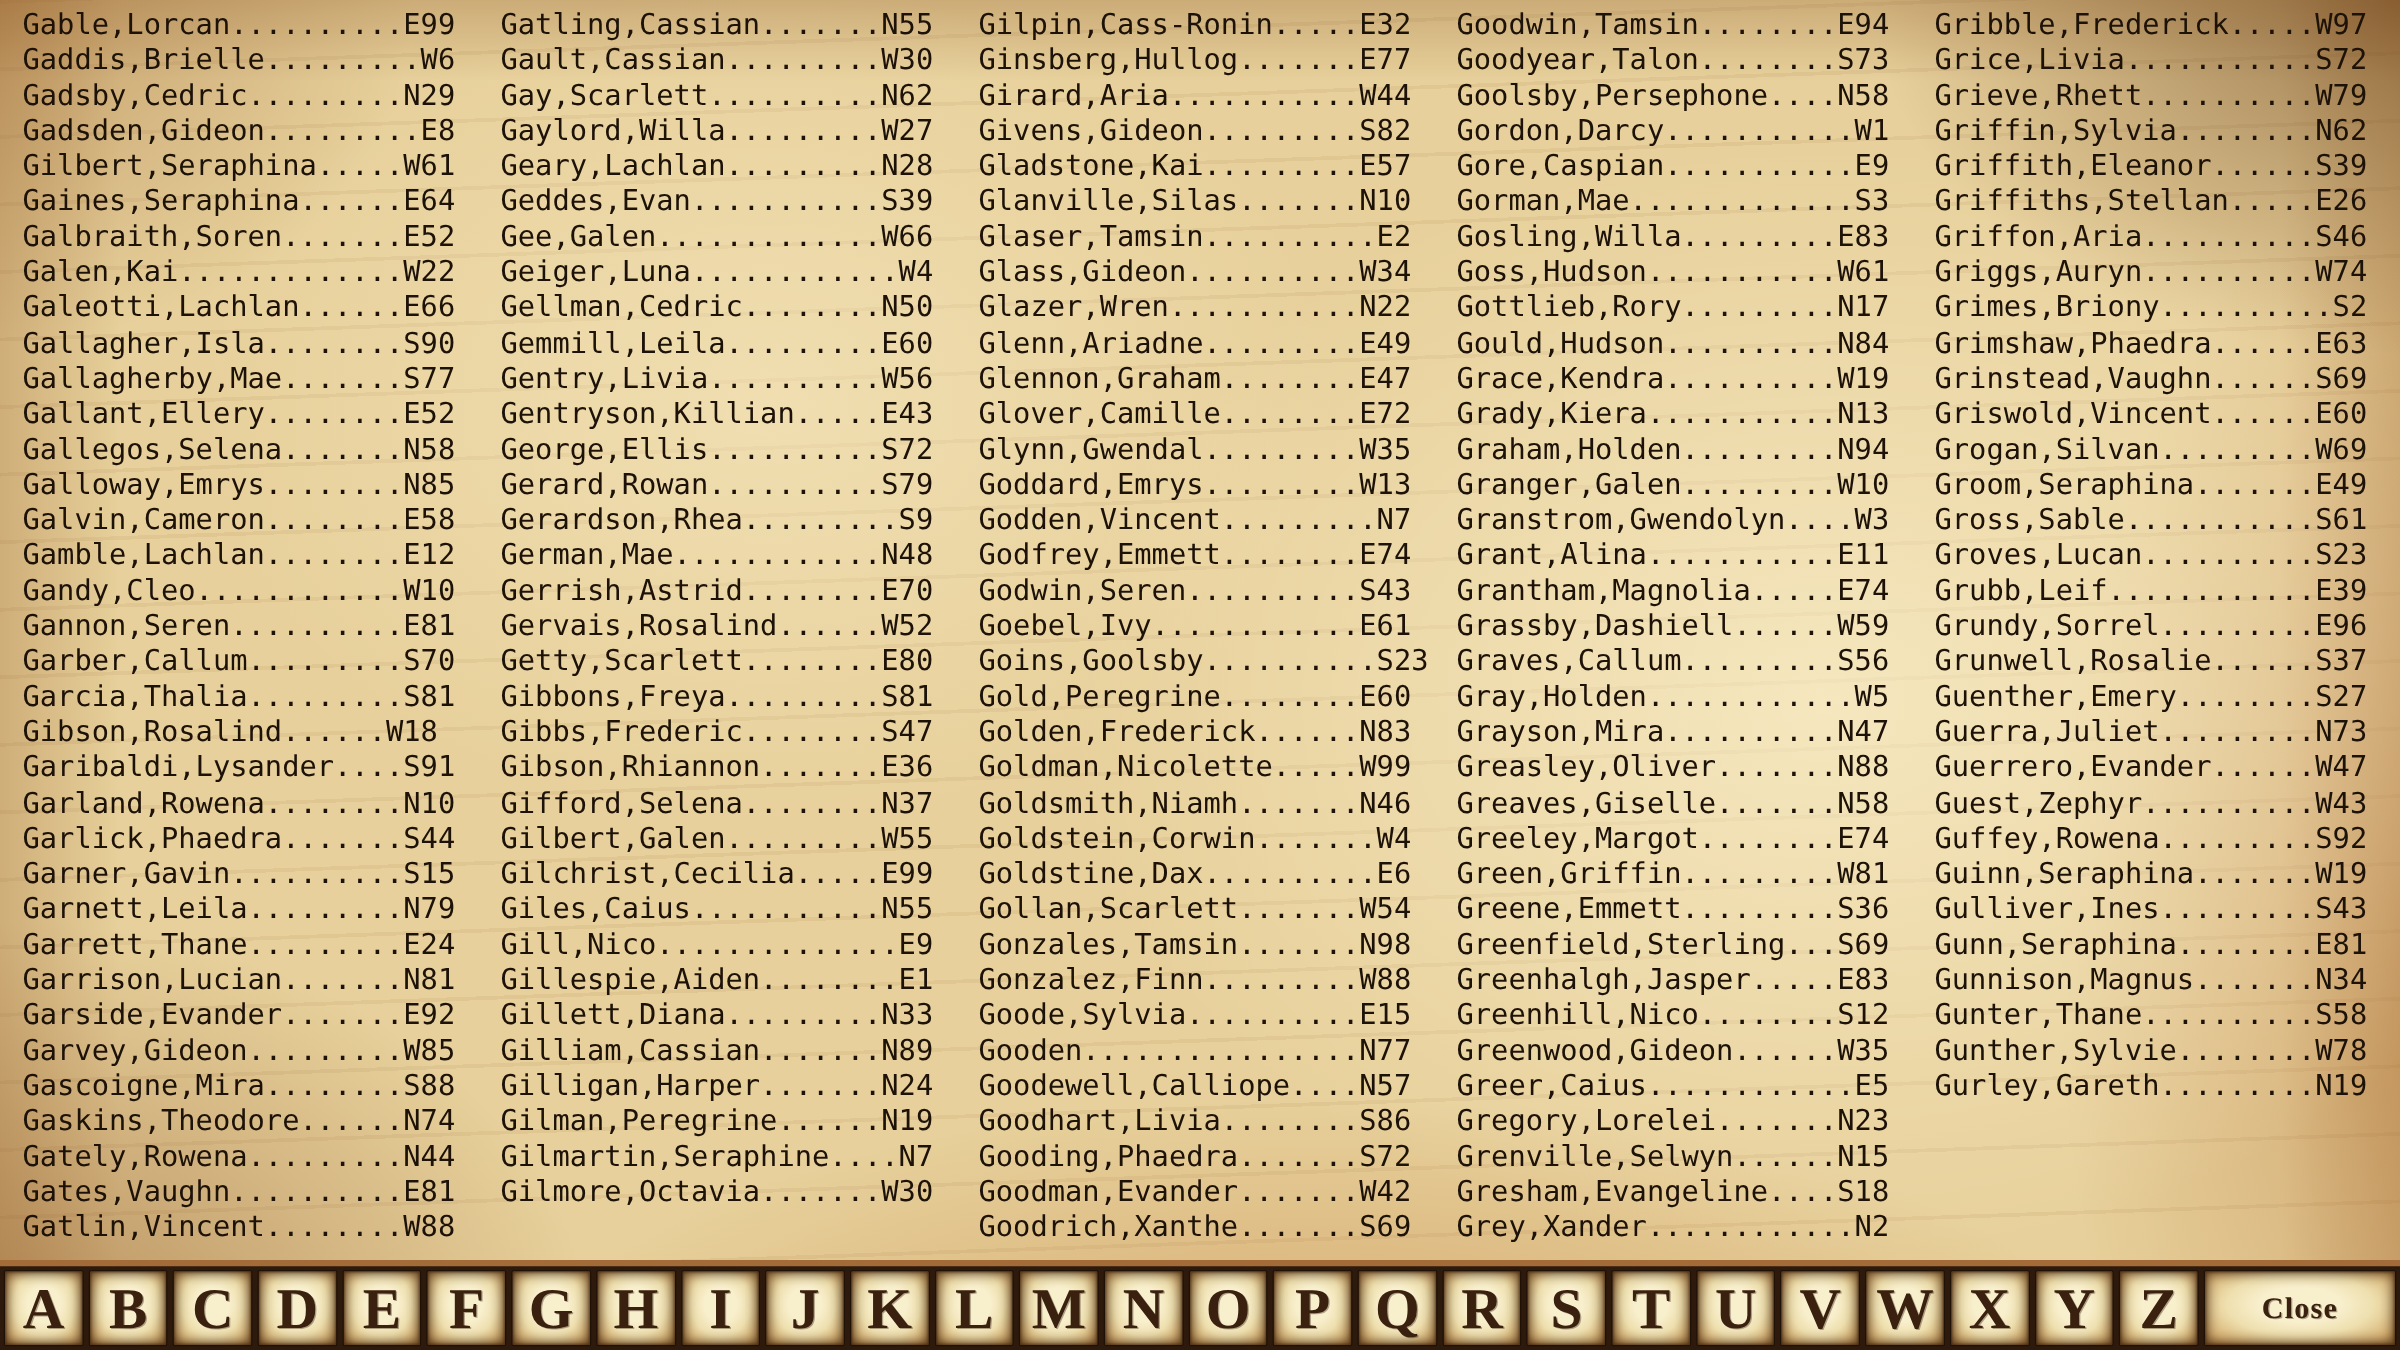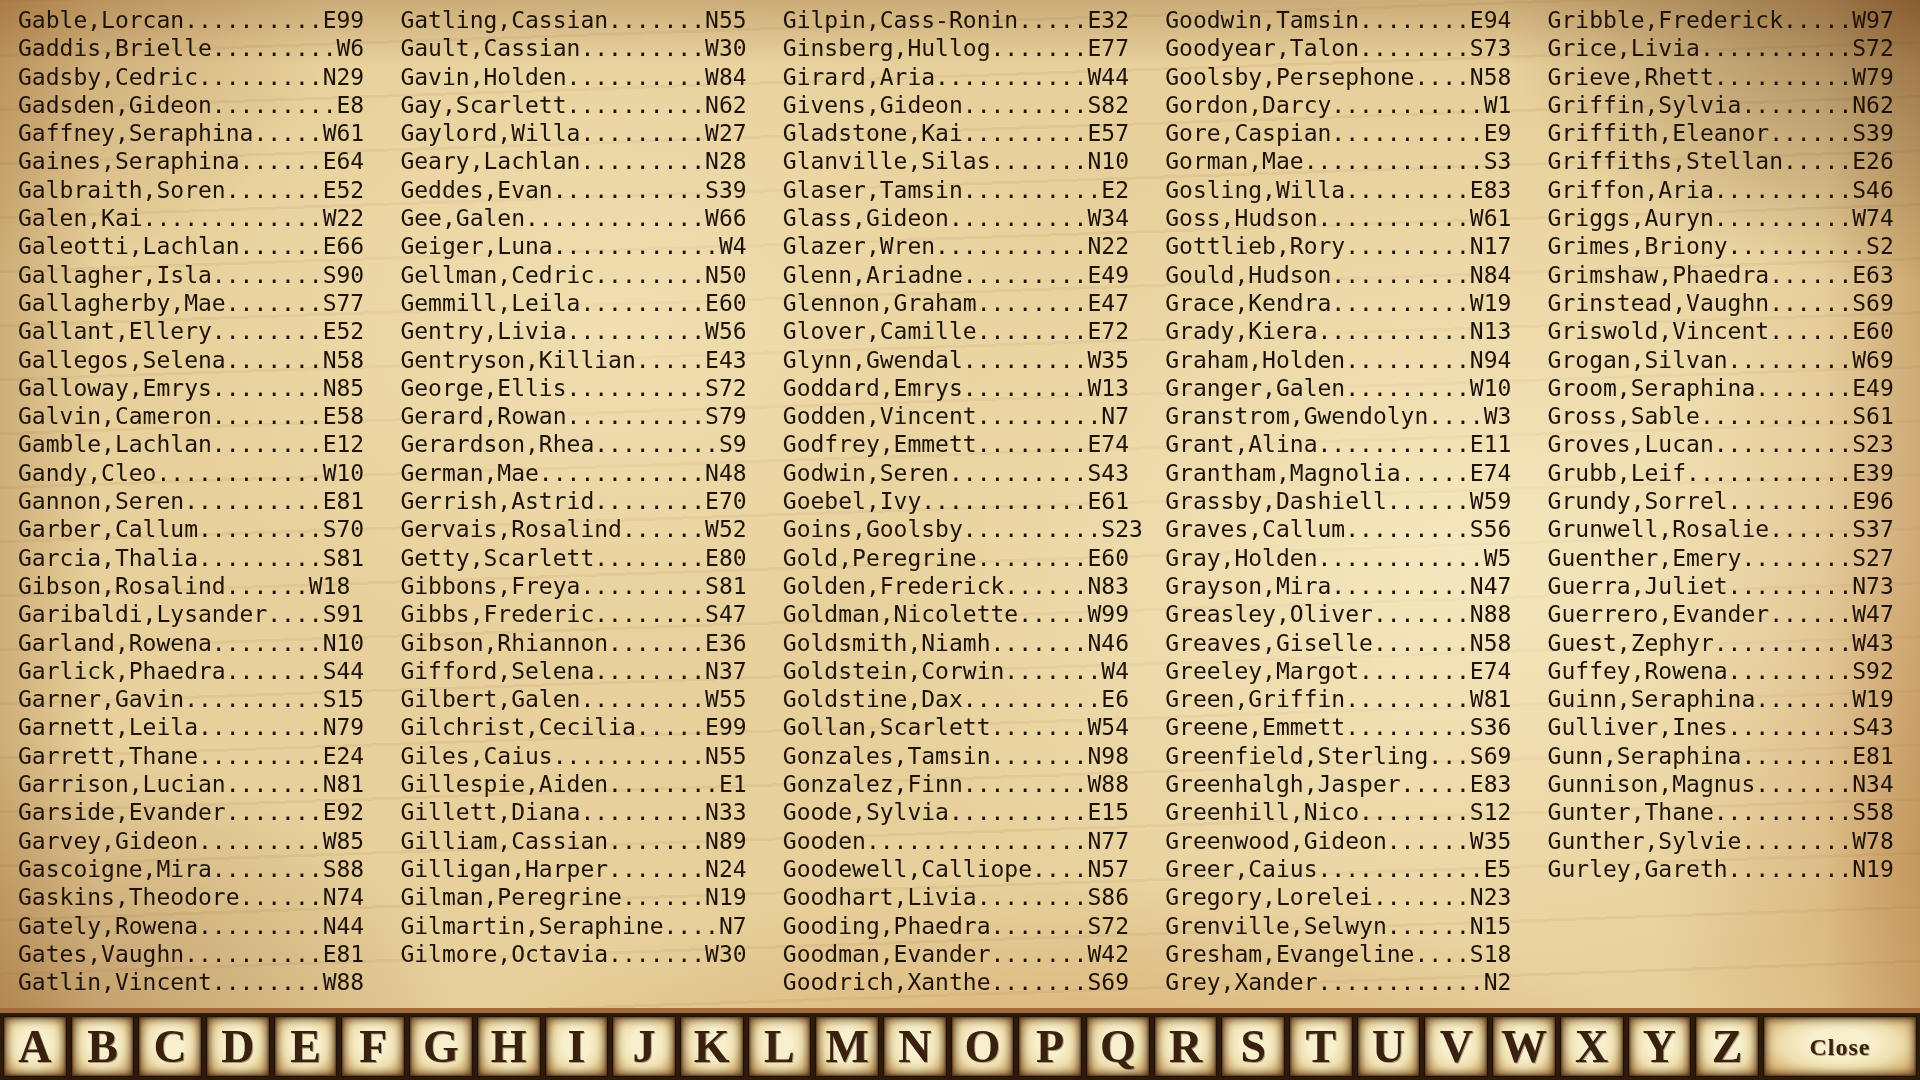--- a/index.html
+++ b/index.html
@@ -69,21 +69,21 @@
 </head>
 <body>
 
 <div class="screen">
   <div class="listing" id="listing">
       <div class="col">
         <div class="entry">Gable,Lorcan..........E99</div>
         <div class="entry">Gaddis,Brielle.........W6</div>
         <div class="entry">Gadsby,Cedric.........N29</div>
         <div class="entry">Gadsden,Gideon.........E8</div>
-        <div class="entry">Gaffney,Seraphina.....W61</div>
+        <div class="entry">Gilbert,Seraphina.....W61</div>
         <div class="entry">Gaines,Seraphina......E64</div>
         <div class="entry">Galbraith,Soren.......E52</div>
         <div class="entry">Galen,Kai.............W22</div>
         <div class="entry">Galeotti,Lachlan......E66</div>
         <div class="entry">Gallagher,Isla........S90</div>
         <div class="entry">Gallagherby,Mae.......S77</div>
         <div class="entry">Gallant,Ellery........E52</div>
         <div class="entry">Gallegos,Selena.......N58</div>
         <div class="entry">Galloway,Emrys........N85</div>
         <div class="entry">Galvin,Cameron........E58</div>
@@ -104,21 +104,20 @@
         <div class="entry">Garvey,Gideon.........W85</div>
         <div class="entry">Gascoigne,Mira........S88</div>
         <div class="entry">Gaskins,Theodore......N74</div>
         <div class="entry">Gately,Rowena.........N44</div>
         <div class="entry">Gates,Vaughn..........E81</div>
         <div class="entry">Gatlin,Vincent........W88</div>
       </div>
       <div class="col">
         <div class="entry">Gatling,Cassian.......N55</div>
         <div class="entry">Gault,Cassian.........W30</div>
-        <div class="entry">Gavin,Holden..........W84</div>
         <div class="entry">Gay,Scarlett..........N62</div>
         <div class="entry">Gaylord,Willa.........W27</div>
         <div class="entry">Geary,Lachlan.........N28</div>
         <div class="entry">Geddes,Evan...........S39</div>
         <div class="entry">Gee,Galen.............W66</div>
         <div class="entry">Geiger,Luna............W4</div>
         <div class="entry">Gellman,Cedric........N50</div>
         <div class="entry">Gemmill,Leila.........E60</div>
         <div class="entry">Gentry,Livia..........W56</div>
         <div class="entry">Gentryson,Killian.....E43</div>
@@ -129,20 +128,21 @@
         <div class="entry">Gerrish,Astrid........E70</div>
         <div class="entry">Gervais,Rosalind......W52</div>
         <div class="entry">Getty,Scarlett........E80</div>
         <div class="entry">Gibbons,Freya.........S81</div>
         <div class="entry">Gibbs,Frederic........S47</div>
         <div class="entry">Gibson,Rhiannon.......E36</div>
         <div class="entry">Gifford,Selena........N37</div>
         <div class="entry">Gilbert,Galen.........W55</div>
         <div class="entry">Gilchrist,Cecilia.....E99</div>
         <div class="entry">Giles,Caius...........N55</div>
+        <div class="entry">Gill,Nico..............E9</div>
         <div class="entry">Gillespie,Aiden........E1</div>
         <div class="entry">Gillett,Diana.........N33</div>
         <div class="entry">Gilliam,Cassian.......N89</div>
         <div class="entry">Gilligan,Harper.......N24</div>
         <div class="entry">Gilman,Peregrine......N19</div>
         <div class="entry">Gilmartin,Seraphine....N7</div>
         <div class="entry">Gilmore,Octavia.......W30</div>
       </div>
       <div class="col">
         <div class="entry">Gilpin,Cass-Ronin.....E32</div>

